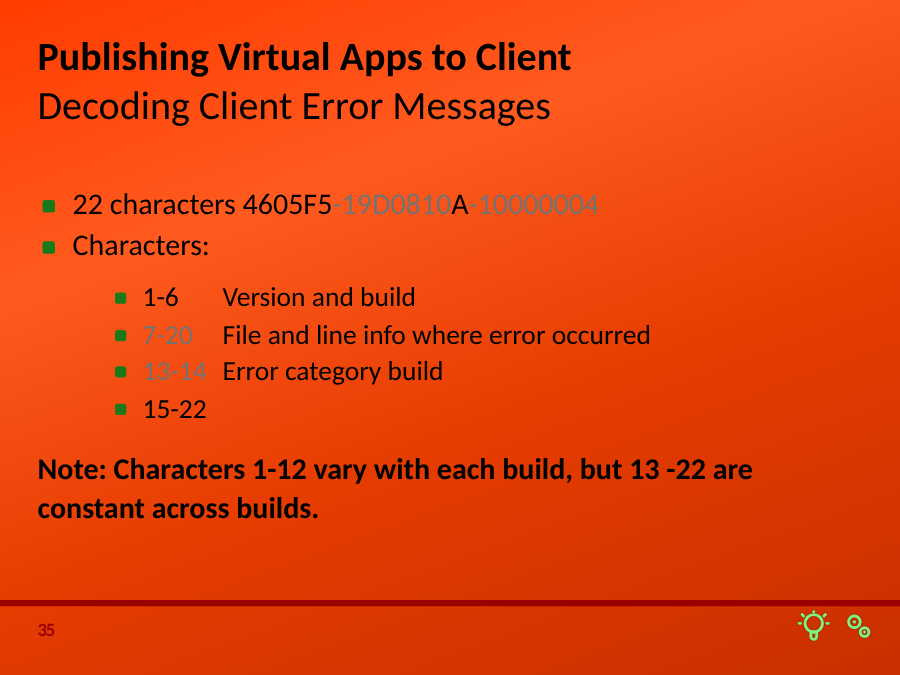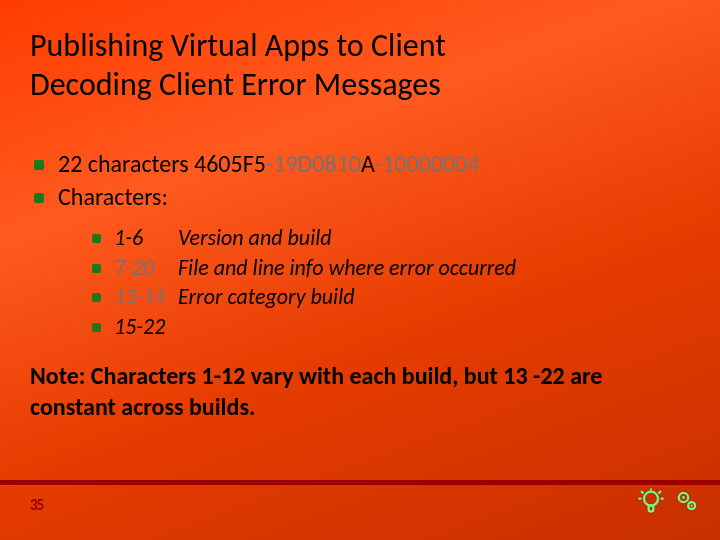--- a/index.html
+++ b/index.html
@@ -10,21 +10,21 @@
     color: #000;
     position: relative;
   }
   .slide {
     padding: 28px 30px 0 30px;
     height: 100%;
     position: relative;
   }
   .title {
     font-size: 32px;
-    font-weight: 400;
+    font-weight: 700;
     color: #000;
     line-height: 1.1;
   }
   .subtitle {
     font-size: 32px;
     font-weight: 400;
     color: #000;
     margin-top: 2px;
   }
   .main-list {
@@ -44,21 +44,20 @@
     top: 12px;
     width: 10px;
     height: 10px;
     background: #1a7a1a;
     border-radius: 2px;
   }
   .sub-list {
     margin-top: 10px;
     margin-left: 62px;
     list-style: none;
-    font-style: italic;
   }
   .sub-list > li {
     font-size: 22px;
     line-height: 1.35;
     padding-left: 22px;
     position: relative;
     display: flex;
   }
   .sub-list > li::before {
     content: "";

